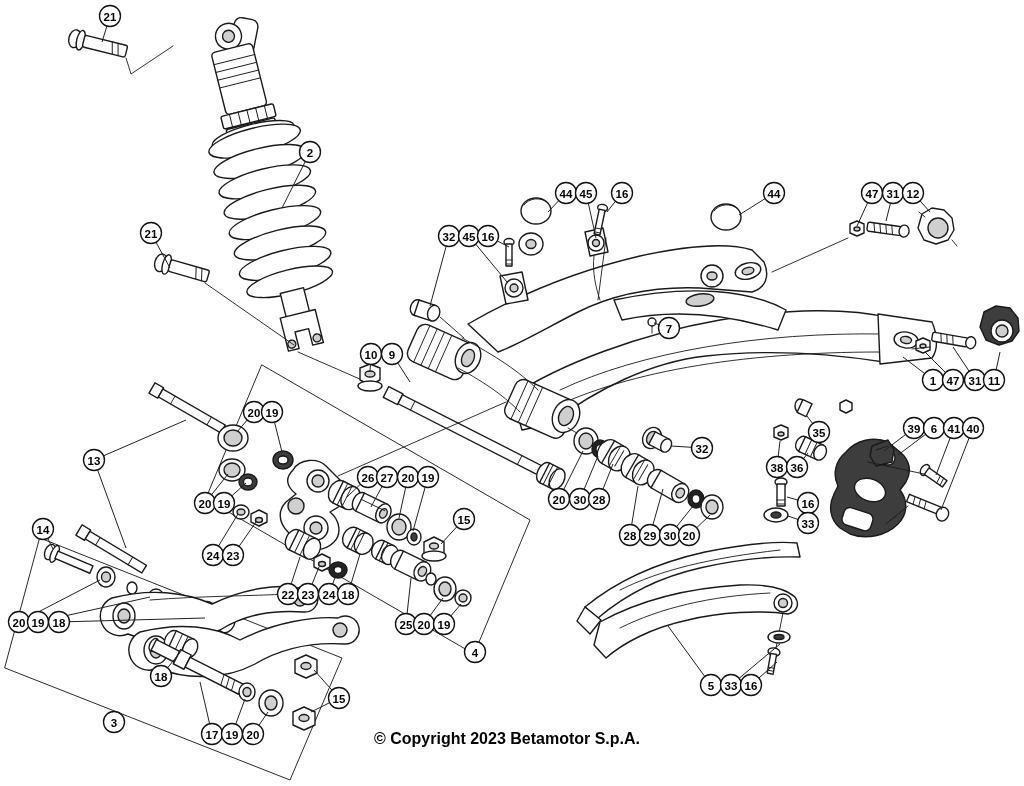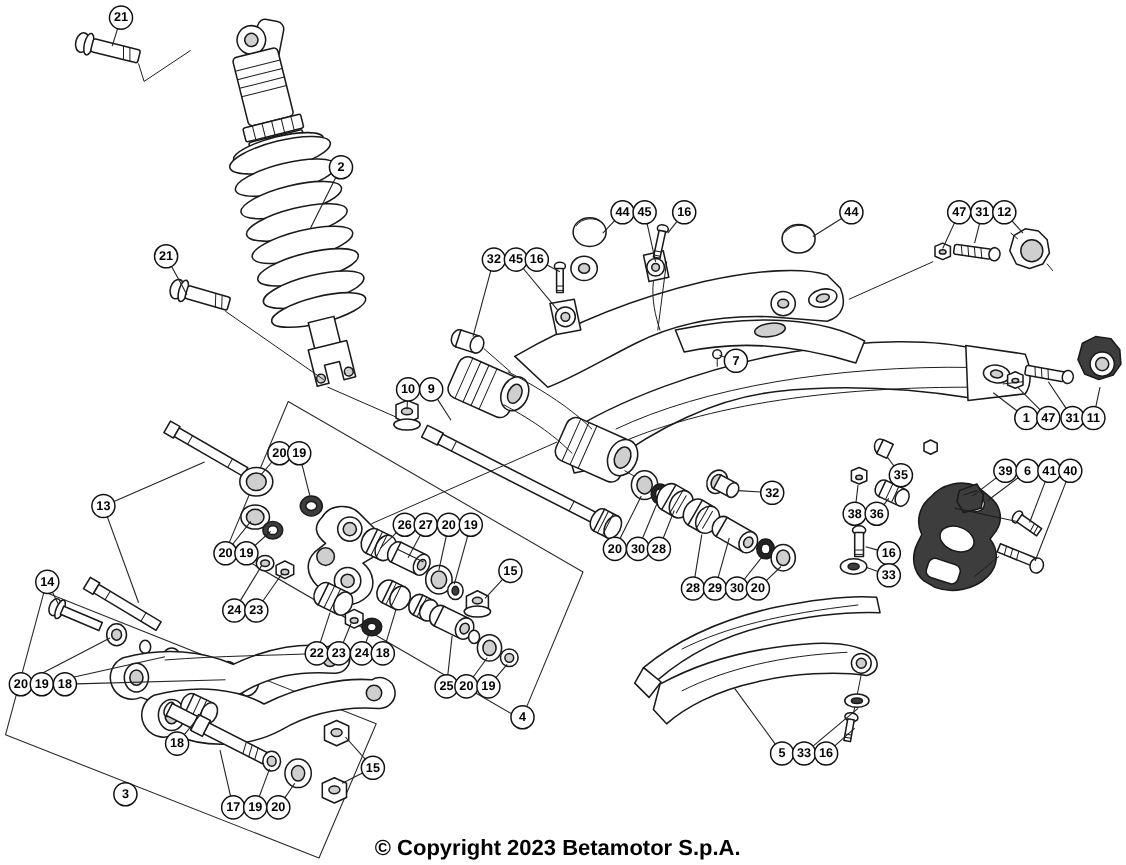--- a/index.html
+++ b/index.html
@@ -12,22 +12,22 @@
   #artwork .thin{stroke-width:0.9; fill:none;}
   #artwork .mid{fill:#cfcfcf;}
   #artwork .dark{fill:#3d3d3d;}
   #artwork .black{fill:#232323;}
   #artwork .stip{stroke:none;}
   #artwork .gbox{fill:none;stroke:#2b2b2b;stroke-width:1;}
   #leaders line{stroke:#222;stroke-width:1;}
   .callout circle{fill:#fff;stroke:#111;stroke-width:1.35;}
   .callout text{font-family:"Liberation Sans",sans-serif;font-weight:bold;font-size:11.5px;
     text-anchor:middle;dominant-baseline:central;fill:#000;}
-  .copyright{position:absolute;top:760px;left:507px;transform:translateX(-50%);
-    font-weight:bold;font-size:20px;color:#000;white-space:nowrap;text-align:center;}
+  .copyright{position:absolute;top:730px;left:507px;transform:translateX(-50%);
+    font-weight:bold;font-size:16px;color:#000;white-space:nowrap;text-align:center;}
 </style>
 </head>
 <body>
 
 <div class="stage">
 <svg id="diagram" width="1024" height="786" viewBox="0 0 1024 786">
   <defs>
     <pattern id="dots" width="6" height="6" patternUnits="userSpaceOnUse">
       <circle cx="1.5" cy="1.5" r="0.9" fill="#6a6a6a"></circle>
     </pattern>

